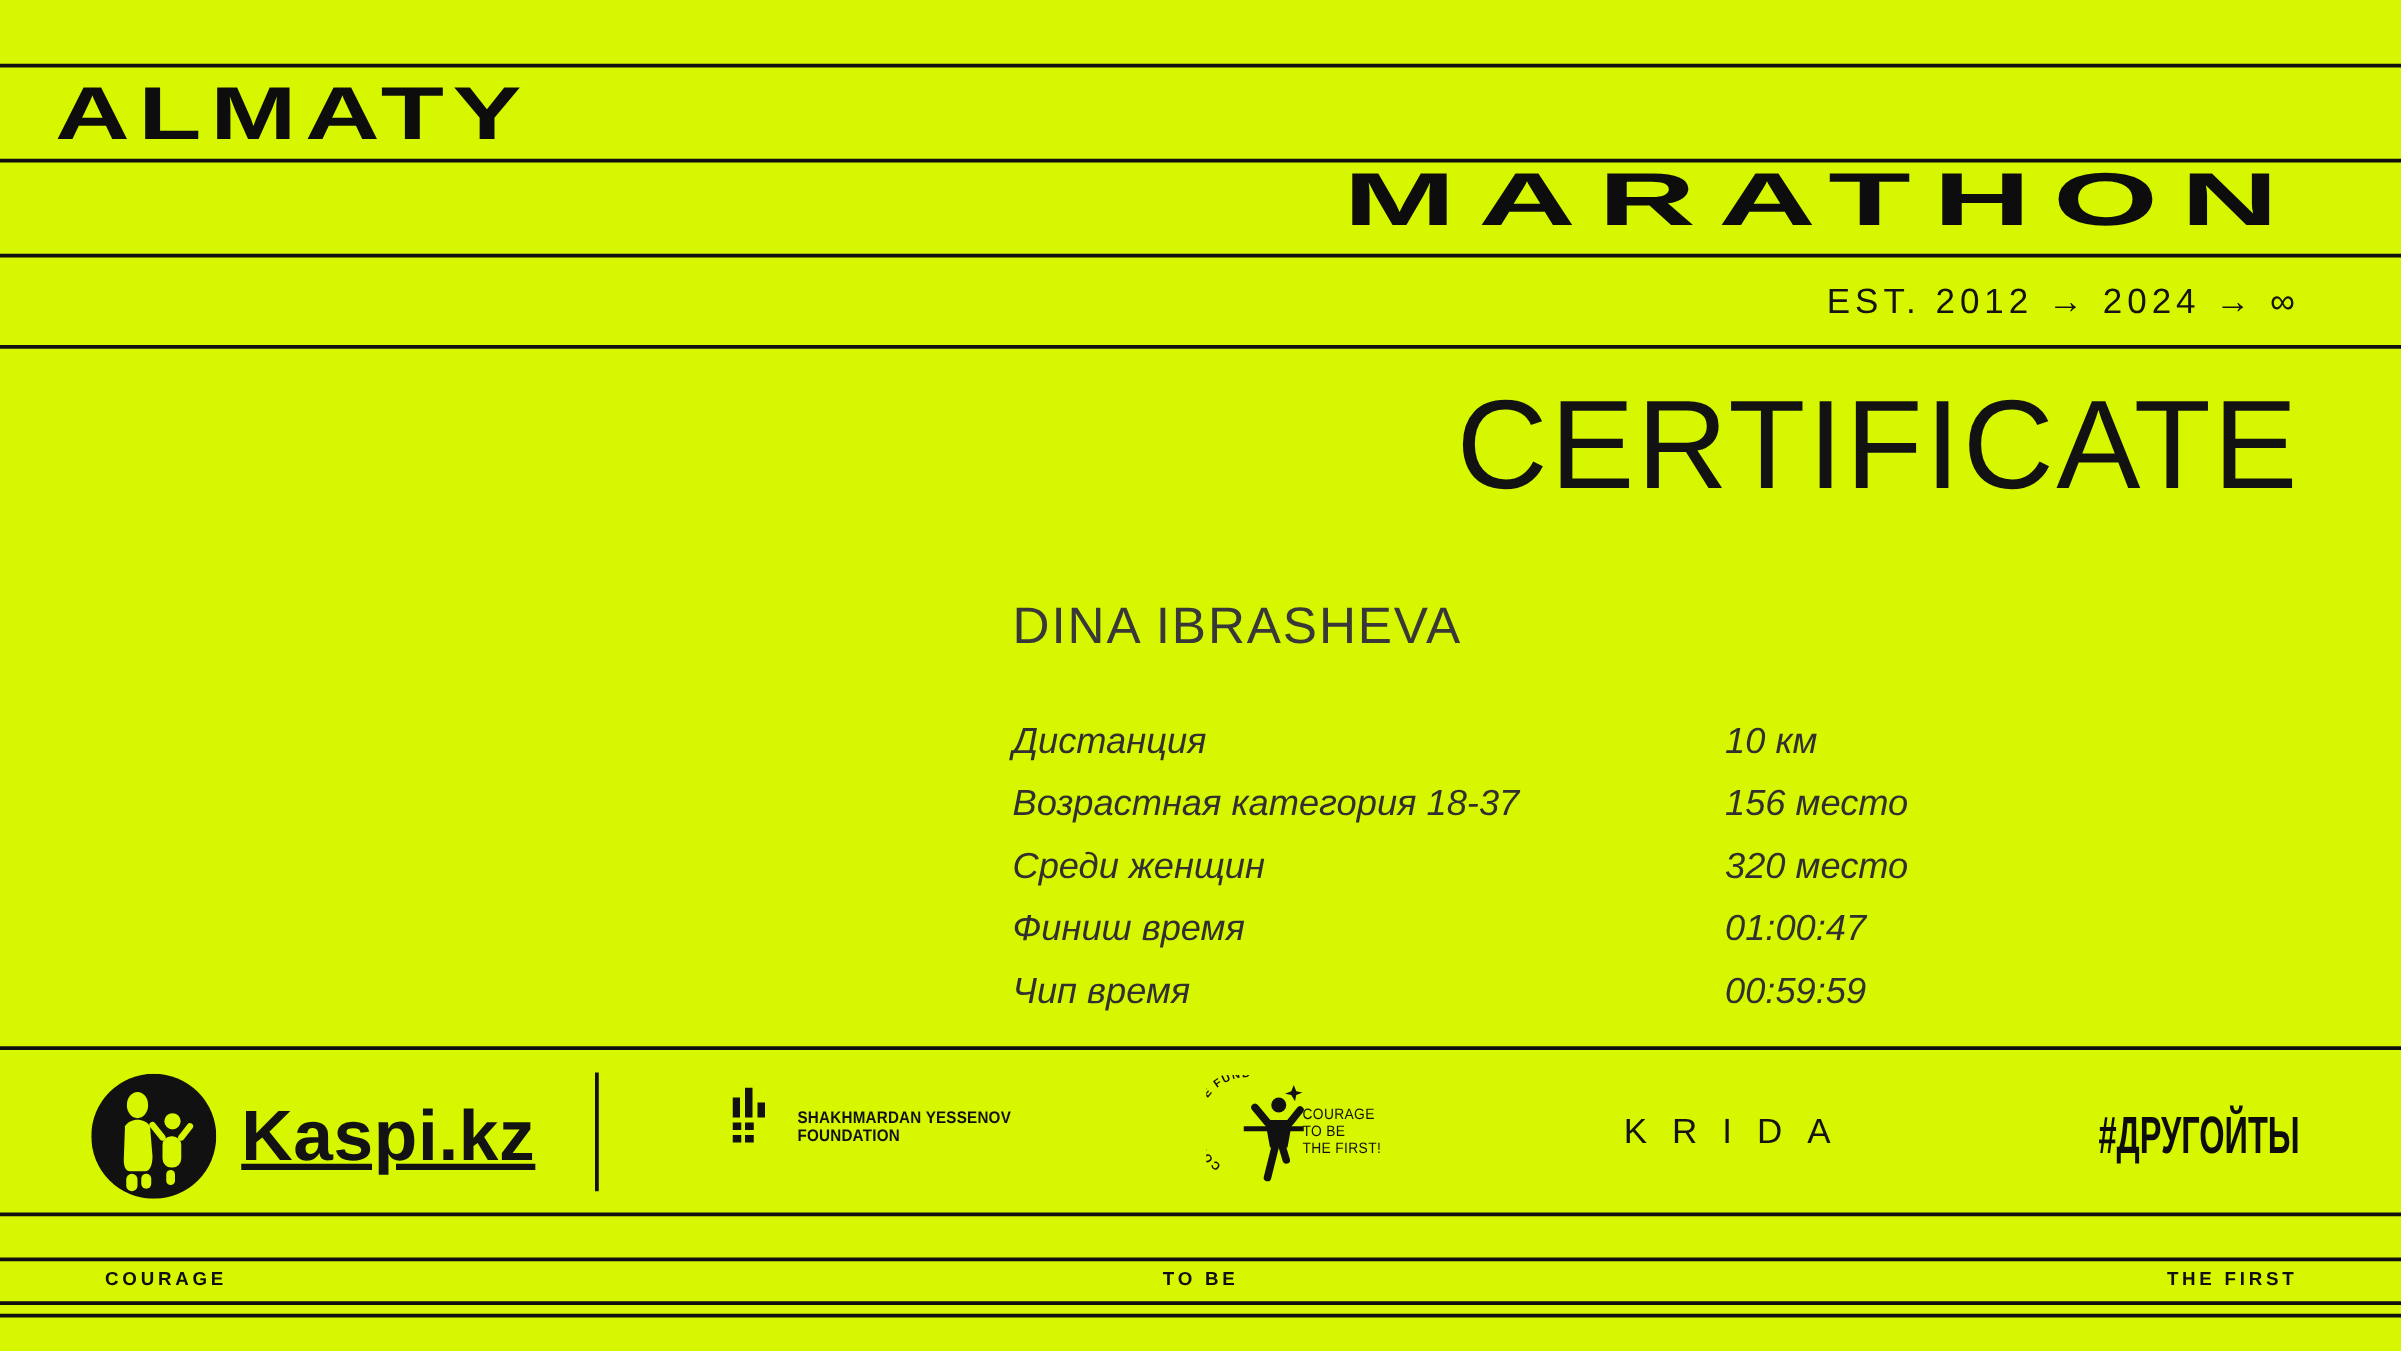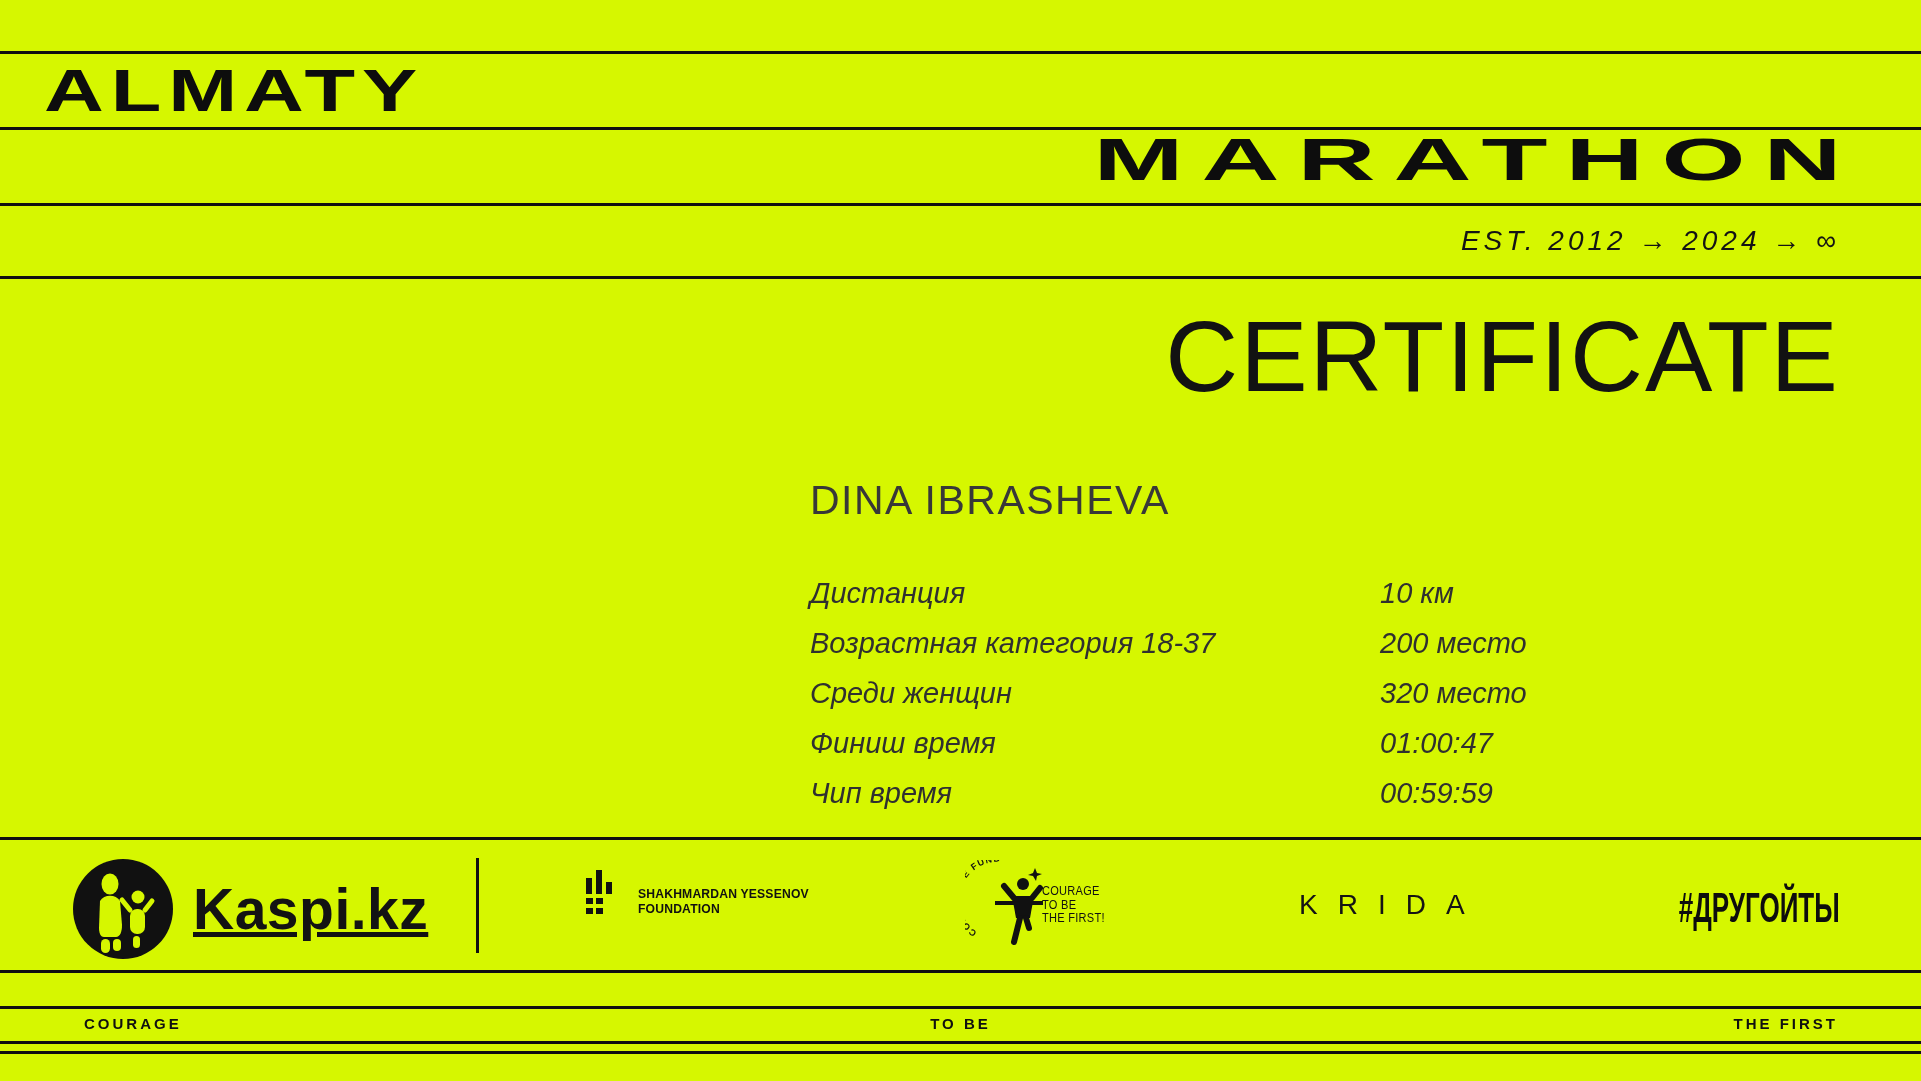--- a/index.html
+++ b/index.html
@@ -14,21 +14,21 @@
   .band{position:absolute;left:0;right:0;display:flex;align-items:center;}
   .almaty-text{
     font-size:60px;font-weight:700;letter-spacing:5px;color:#0d0d0d;
     transform:scaleX(1.38);transform-origin:left center;white-space:nowrap;
   }
   .marathon-text{
     font-size:60px;font-weight:700;letter-spacing:10px;color:#0d0d0d;
     transform:scaleX(1.80);transform-origin:right center;white-space:nowrap;
   }
   .est-text{
-    font-size:28px;font-weight:500;letter-spacing:4px;color:#141414;white-space:nowrap;font-style:italic;
+    font-size:28px;font-weight:500;letter-spacing:4px;color:#141414;white-space:nowrap;
   }
   .cert-title{
     position:absolute;right:81px;top:306px;
     font-size:101px;font-weight:400;letter-spacing:2px;color:#121212;
     line-height:1;white-space:nowrap;
   }
   .runner-name{
     position:absolute;left:810px;top:480px;
     font-size:41px;font-weight:400;letter-spacing:1.5px;color:#383838;
     line-height:1;white-space:nowrap;
@@ -82,40 +82,40 @@
   <div class="hline" style="top:837px"></div>
   <div class="hline" style="top:970px"></div>
   <div class="hline" style="top:1006px"></div>
   <div class="hline" style="top:1041px"></div>
   <div class="hline" style="top:1051px"></div>
 
   <div class="band" style="top:54px;height:73px;padding-left:44px;">
     <span class="almaty-text">ALMATY</span>
   </div>
 
-  <div class="band" style="top:130px;height:59px;justify-content:flex-end;padding-right:62px;">
+  <div class="band" style="top:130px;height:59px;justify-content:flex-end;padding-right:81px;">
     <span class="marathon-text">MARATHON</span>
   </div>
 
   <div class="band" style="top:206px;height:70px;justify-content:flex-end;padding-right:81px;">
     <span class="est-text">EST. 2012 → 2024 → ∞</span>
   </div>
 
   <div class="cert-title">CERTIFICATE</div>
 
   <div class="runner-name">DINA IBRASHEVA</div>
 
   <div class="details">
     <div class="row">
       <span class="label">Дистанция</span>
       <span class="value">10 км</span>
     </div>
     <div class="row">
       <span class="label">Возрастная категория 18-37</span>
-      <span class="value">200 место</span>
+      <span class="value">156 место</span>
     </div>
     <div class="row">
       <span class="label">Среди женщин</span>
       <span class="value">320 место</span>
     </div>
     <div class="row">
       <span class="label">Финиш время</span>
       <span class="value">01:00:47</span>
     </div>
     <div class="row">

